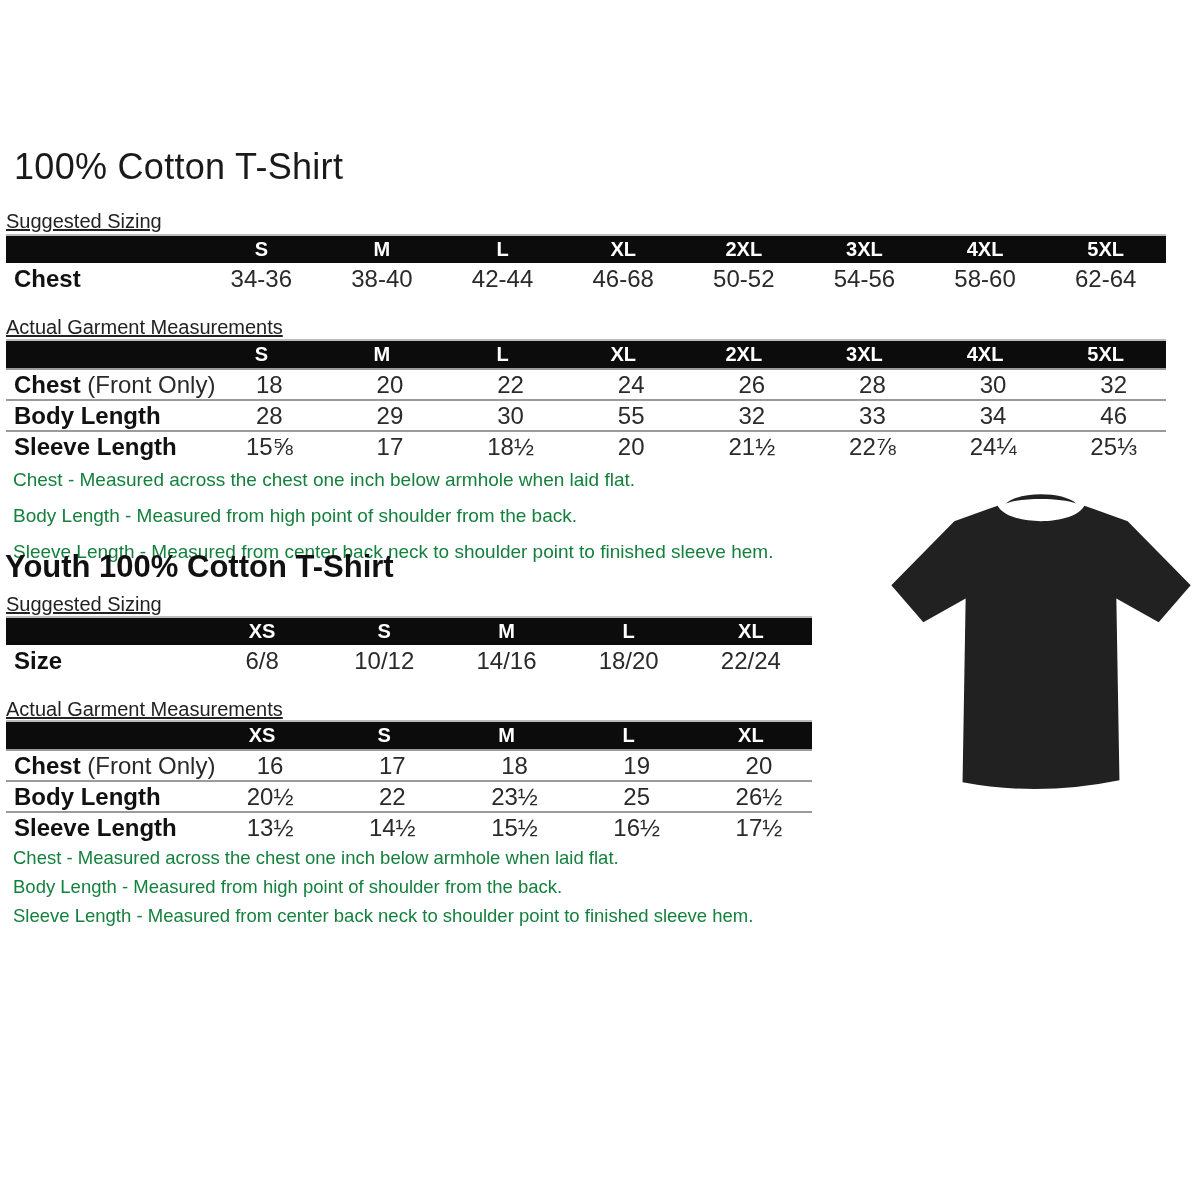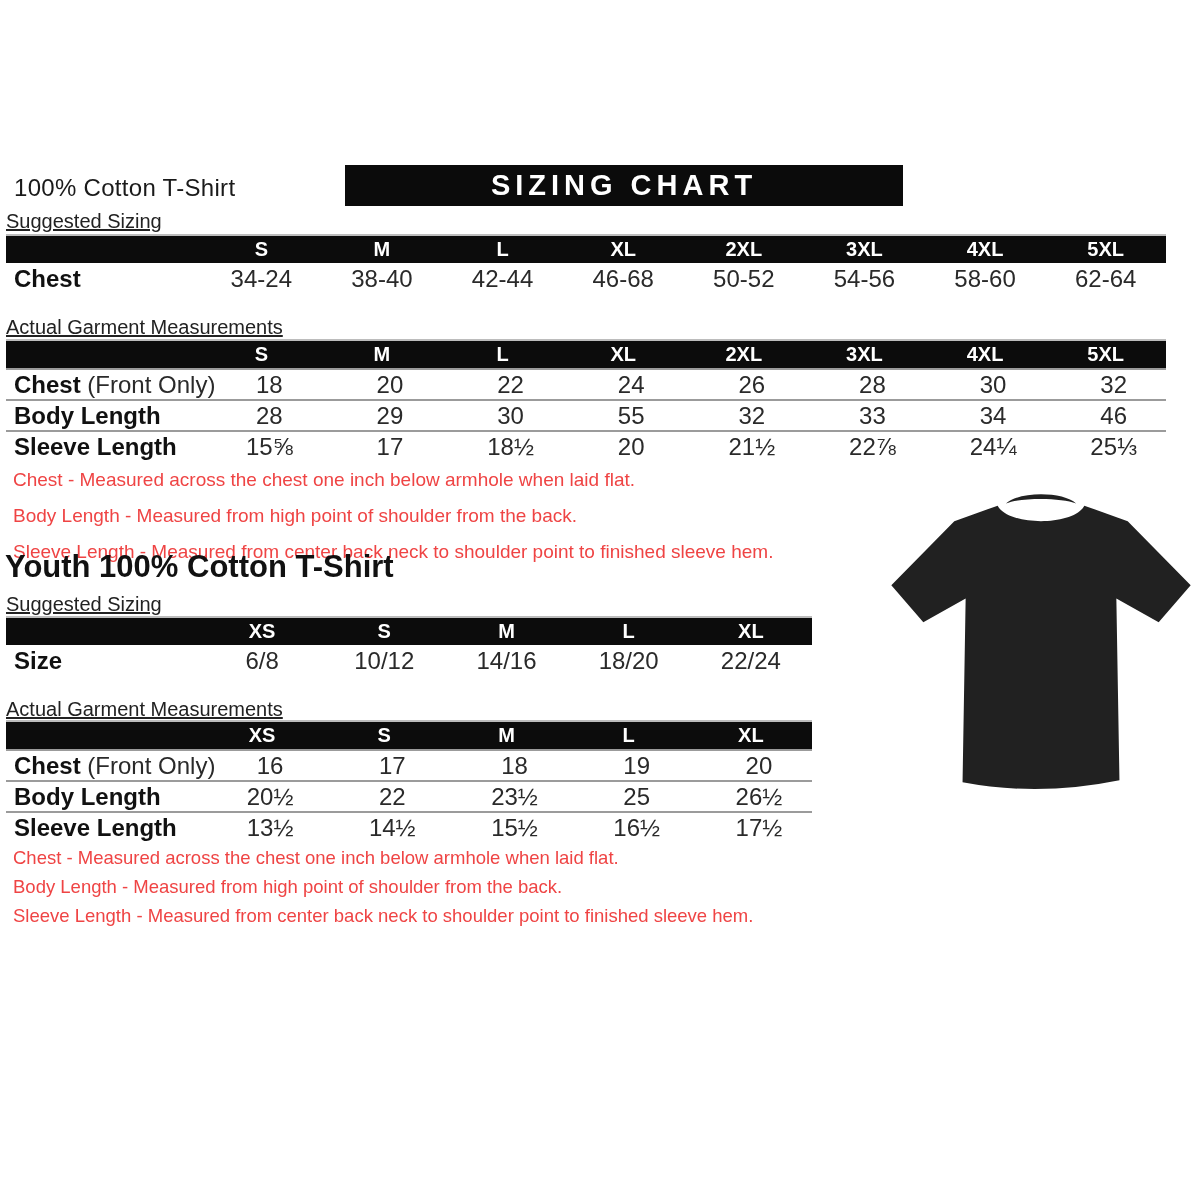--- a/index.html
+++ b/index.html
@@ -1,19 +1,19 @@
 <!DOCTYPE html>
 <html><head>
 <meta charset="utf-8">
 <style>
   html,body{margin:0;padding:0;background:#fff;}
   body{font-family:"Liberation Sans","DejaVu Sans",sans-serif;color:#1c1c1c;}
   .page{position:relative;width:1200px;height:1200px;background:#fff;overflow:hidden;}
 
-  .h1{position:absolute;left:14px;top:174px;font-size:24px;font-weight:normal;letter-spacing:0.3px;color:#1a1a1a;}
+  .h1{position:absolute;left:14px;top:146px;font-size:36px;font-weight:normal;letter-spacing:0.3px;color:#1a1a1a;}
   .h1-youth{position:absolute;left:5px;top:549px;font-size:31px;font-weight:bold;color:#111;}
 
   .banner{position:absolute;left:345px;top:165px;width:558px;height:41px;background:#0b0b0b;
           display:flex;align-items:center;justify-content:center;color:#fff;font-weight:bold;
           font-size:29px;letter-spacing:5px;}
 
   .seclabel{position:absolute;font-size:20px;color:#222;text-decoration:underline;}
   .lbl-sug1{left:6px;top:210px;}
   .lbl-agm1{left:6px;top:316px;}
   .lbl-sug2{left:6px;top:593px;}
@@ -26,50 +26,49 @@
   .tbl-4{left:6px;top:720px;width:806px;--cols:195px repeat(5,1fr);}
 
   .thead,.trow{display:grid;grid-template-columns:var(--cols);align-items:center;}
   .thead{background:#0c0c0c;color:#fff;font-weight:bold;height:27px;font-size:20px;}
   .trow{height:31px;font-size:24px;color:#2a2a2a;}
   .lined .trow{height:29px;border-top:2px solid #9b9b9b;gap:16px;}
   .cell{text-align:center;white-space:nowrap;}
   .cell.label{text-align:left;padding-left:8px;}
   .trow .cell.label b{color:#111;}
 
-  .notes{position:absolute;left:13px;font-size:19px;color:#ef4444;}
+  .notes{position:absolute;left:13px;font-size:19px;color:#15803d;}
   .notes-1{top:462px;line-height:36px;}
   .notes-2{top:843px;font-size:18.5px;line-height:29px;}
 
   .tshirt{position:absolute;left:886px;top:485px;width:310px;height:320px;}
 </style>
 </head>
 <body>
 
 <div class="page">
 
   <div class="h1">100% Cotton T-Shirt</div>
-  <div class="banner">SIZING CHART</div>
 
   <div class="seclabel lbl-sug1">Suggested Sizing</div>
   <div class="sizing-table tbl-1">
       <div class="thead">
         <div class="cell label"></div>
         <div class="cell">S</div>
         <div class="cell">M</div>
         <div class="cell">L</div>
         <div class="cell">XL</div>
         <div class="cell">2XL</div>
         <div class="cell">3XL</div>
         <div class="cell">4XL</div>
         <div class="cell">5XL</div>
       </div>
       <div class="trow">
         <div class="cell label"><b>Chest</b></div>
-        <div class="cell">34-24</div>
+        <div class="cell">34-36</div>
         <div class="cell">38-40</div>
         <div class="cell">42-44</div>
         <div class="cell">46-68</div>
         <div class="cell">50-52</div>
         <div class="cell">54-56</div>
         <div class="cell">58-60</div>
         <div class="cell">62-64</div>
       </div>
     </div>
 

